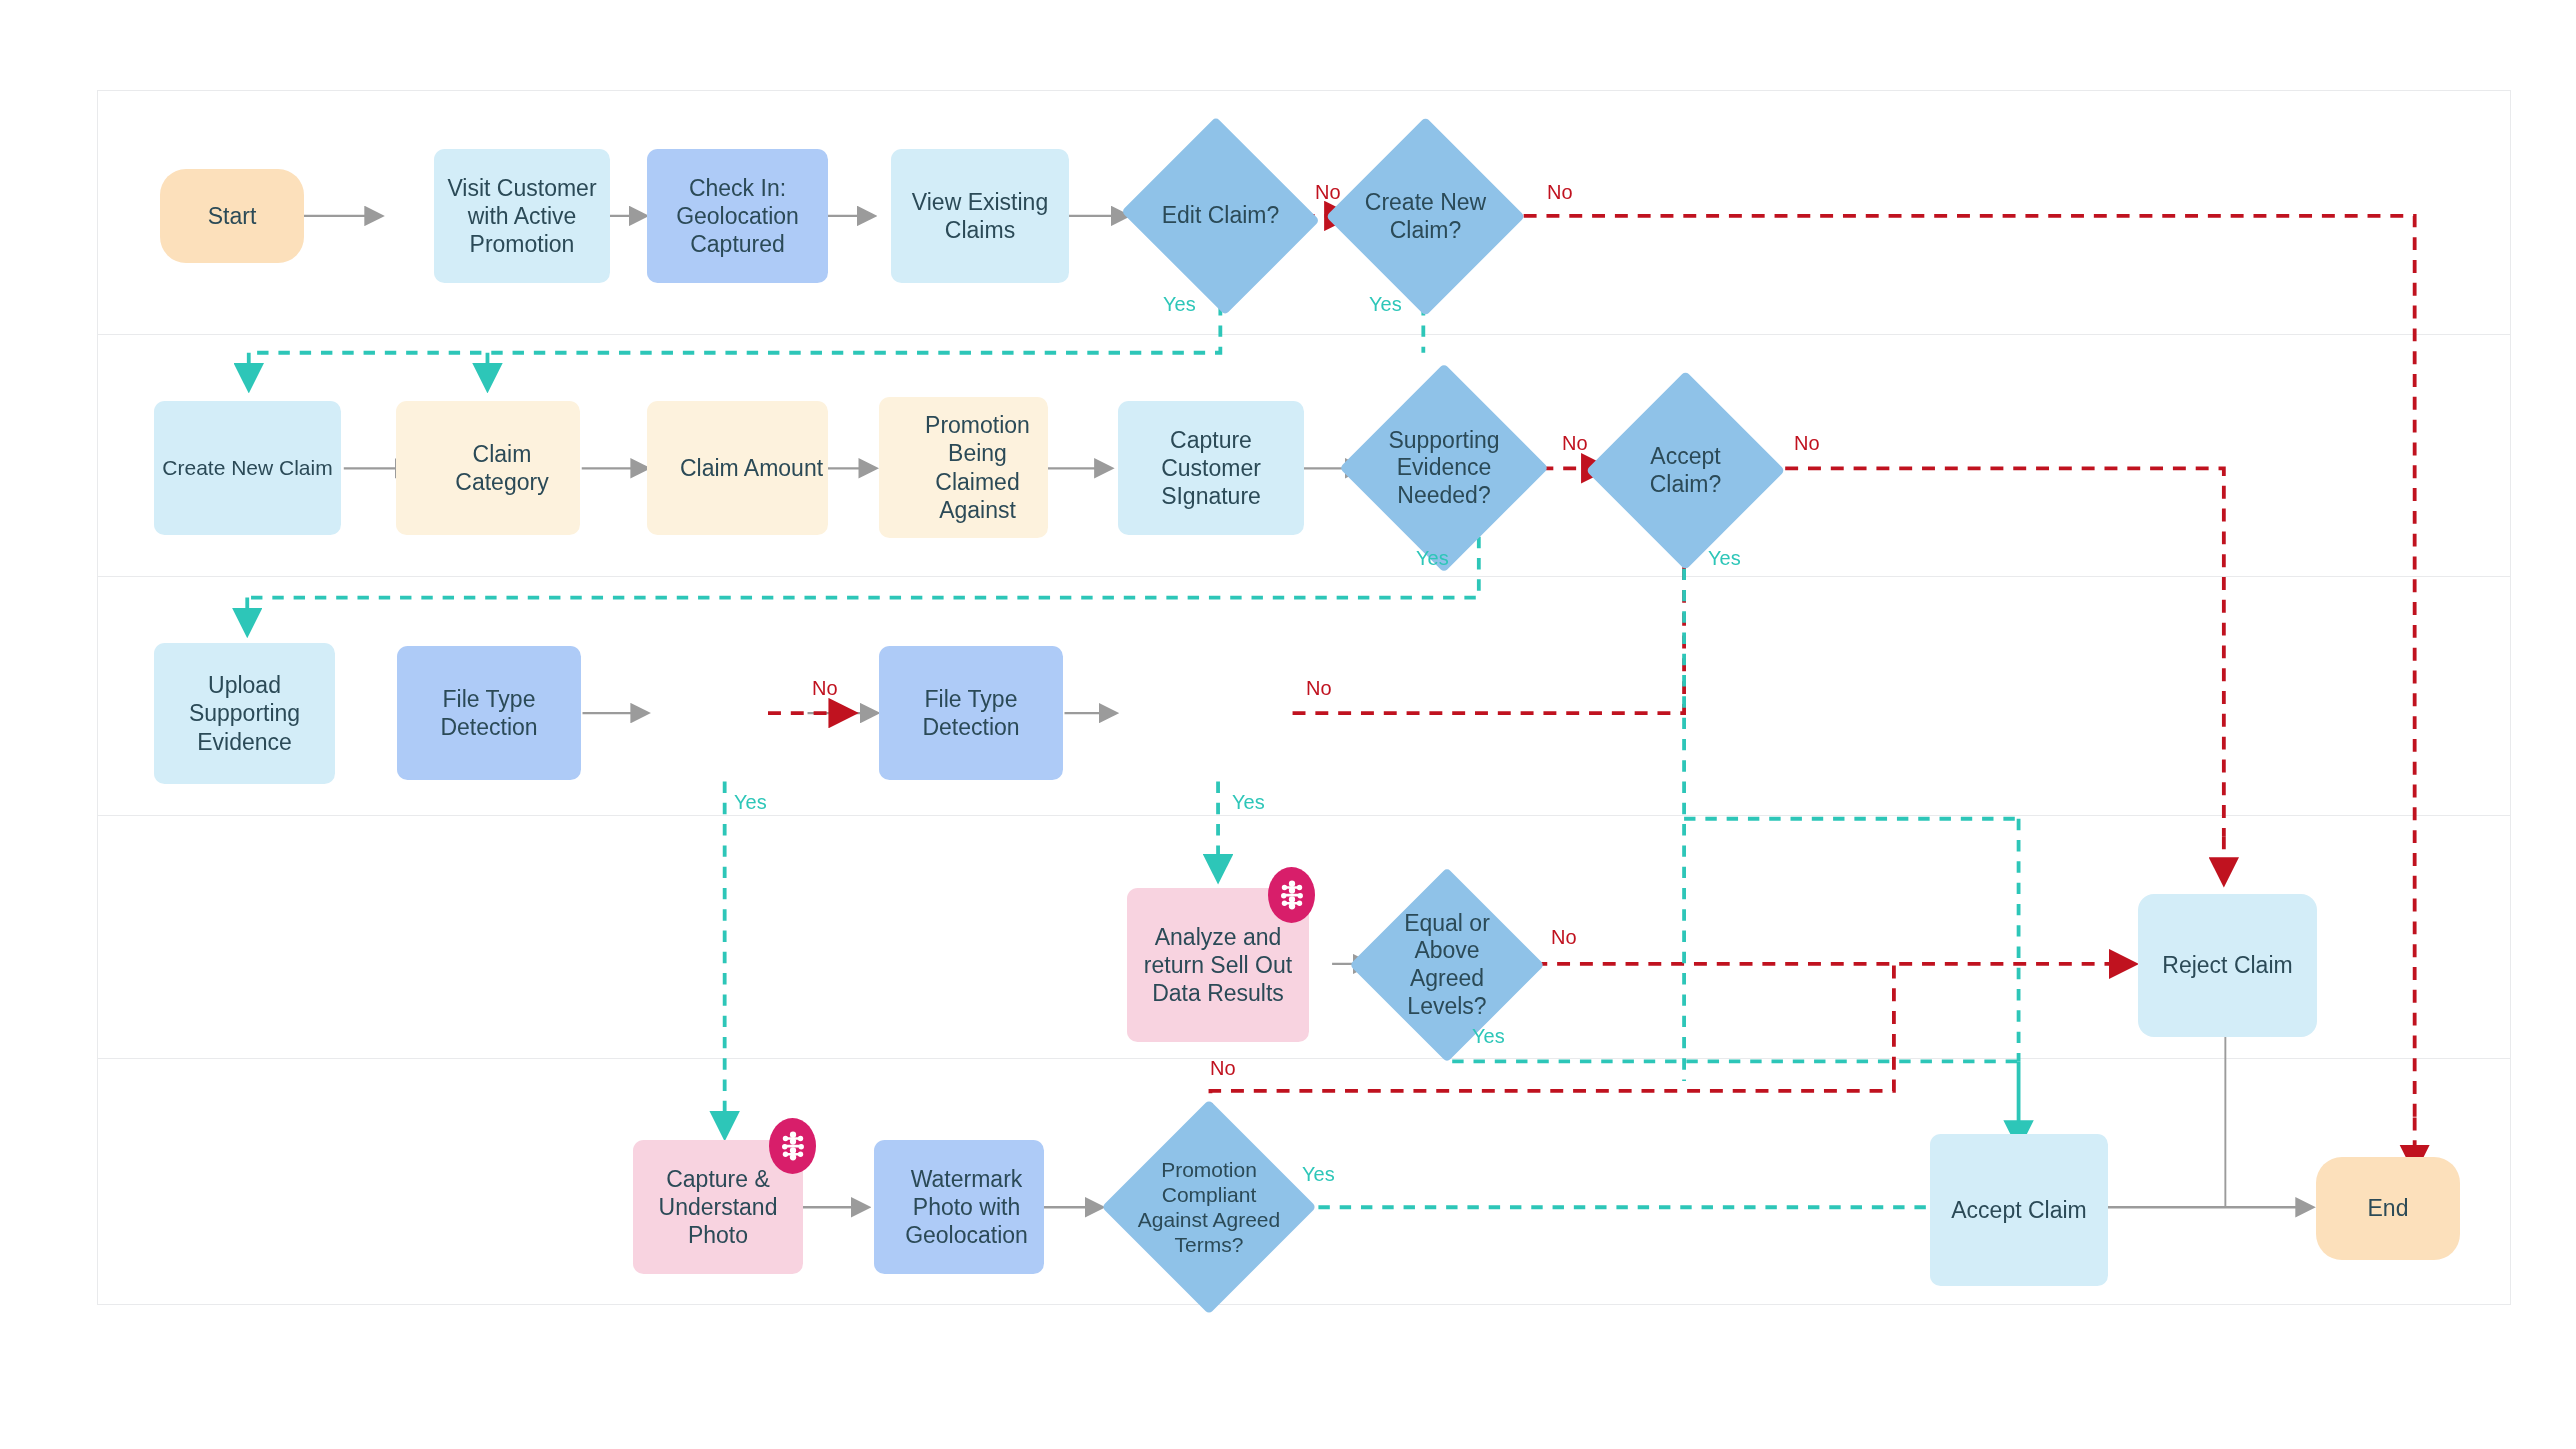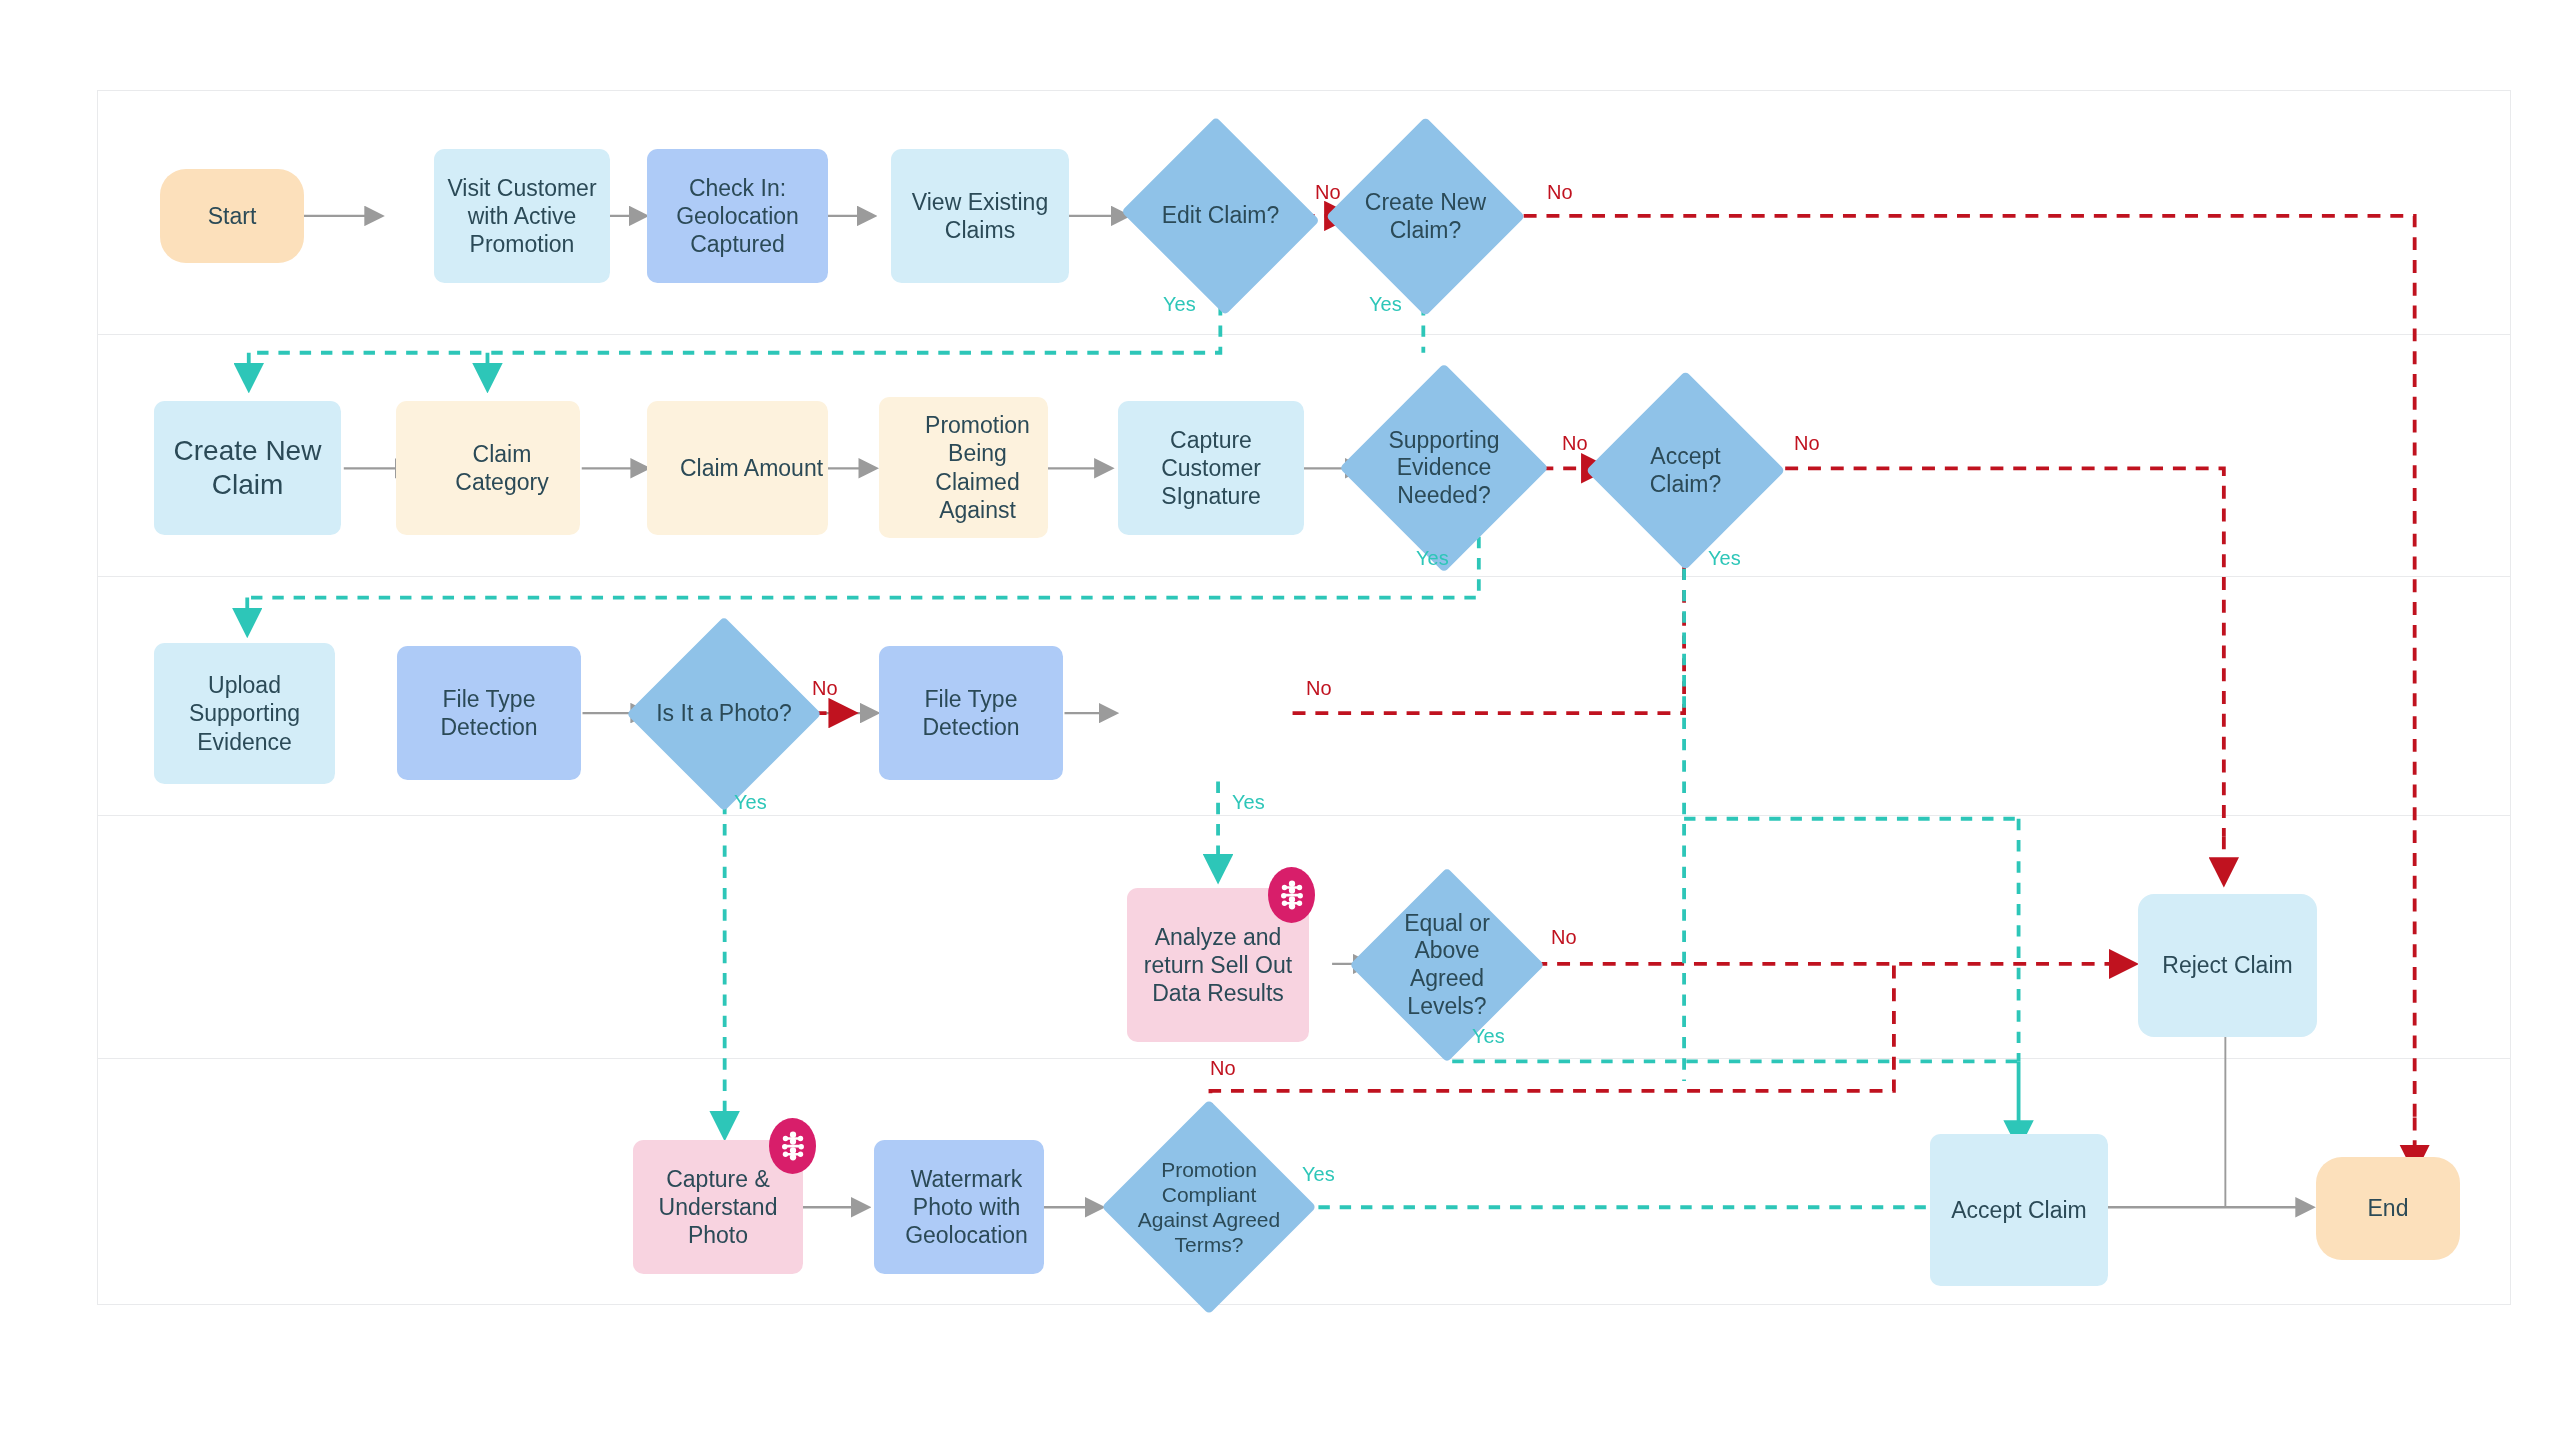--- a/index.html
+++ b/index.html
@@ -243,21 +243,21 @@
   <div class="diamond" style="left:1355px;top:146px;width:141px;height:141px;font-size:23px;">
     <div class="dshape"></div>
     <div class="dtext">Create New Claim?</div>
   </div>
 
   <span class="lbl no" style="left:1315px;top:181px;">No</span>
   <span class="lbl yes" style="left:1163px;top:293px;">Yes</span>
   <span class="lbl no" style="left:1547px;top:181px;">No</span>
   <span class="lbl yes" style="left:1369px;top:293px;">Yes</span>
 
-  <div class="node proc c-lightblue" style="left:154px;top:401px;width:187px;height:134px;font-size:28px;text-align:center;">
+  <div class="node proc c-lightblue" style="left:154px;top:401px;width:187px;height:134px;font-size:21px;text-align:center;">
     <span>Create New Claim</span>
   </div>
 
   <div class="node proc c-cream" style="left:396px;top:401px;width:184px;height:134px;font-size:23px;">
     <span>Claim Category</span>
   </div>
 
   <div class="node proc c-cream" style="left:647px;top:401px;width:181px;height:134px;font-size:23px;">
     <span>Claim Amount</span>
   </div>
@@ -286,24 +286,20 @@
   <span class="lbl yes" style="left:1708px;top:547px;">Yes</span>
 
   <div class="node proc c-lightblue" style="left:154px;top:643px;width:181px;height:141px;font-size:23px;">
     <span>Upload Supporting Evidence</span>
   </div>
 
   <div class="node proc c-blue" style="left:397px;top:646px;width:184px;height:134px;font-size:23px;">
     <span>File Type Detection</span>
   </div>
 
-  <div class="diamond" style="left:655px;top:645px;width:138px;height:138px;font-size:23px;">
-    <div class="dshape"></div>
-    <div class="dtext">Is It a Photo?</div>
-  </div>
 
   <div class="node proc c-blue" style="left:879px;top:646px;width:184px;height:134px;font-size:23px;">
     <span>File Type Detection</span>
   </div>
 
 
   <span class="lbl no" style="left:812px;top:677px;">No</span>
   <span class="lbl yes" style="left:734px;top:791px;">Yes</span>
   <span class="lbl no" style="left:1306px;top:677px;">No</span>
   <span class="lbl yes" style="left:1232px;top:791px;">Yes</span>

